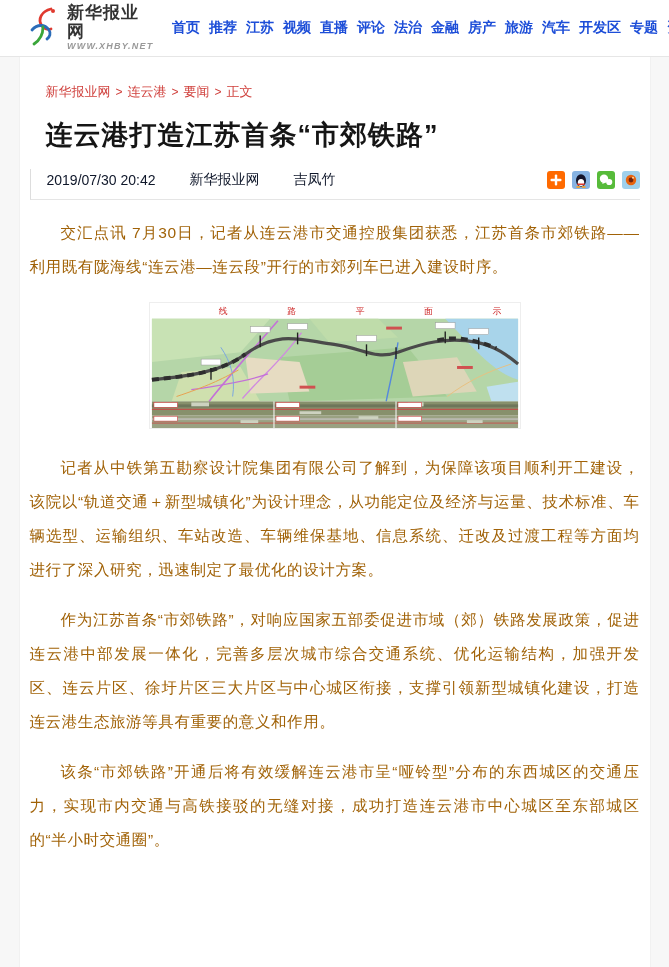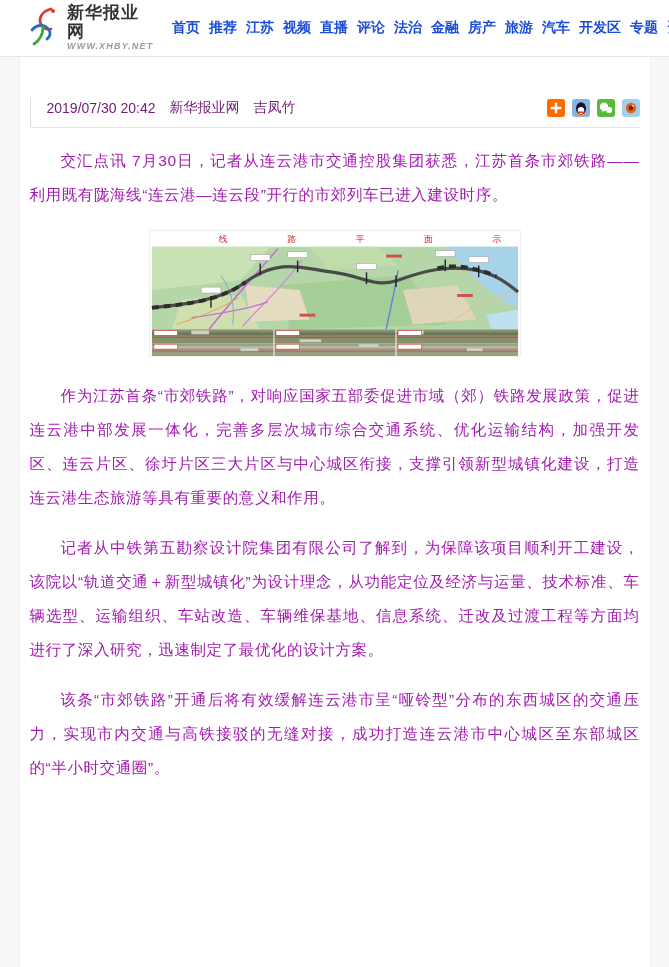--- a/index.html
+++ b/index.html
@@ -33,30 +33,30 @@
   .breadcrumb { font-size: 13px; color: #d0413d; }
   .breadcrumb a { color: #d0413d; text-decoration: none; cursor: pointer; }
   .crumb-sep { margin: 0 5px; font-size: 12px; }
   .article-title {
     margin-top: 16px; font-size: 27px; font-weight: bold; color: #151515;
     letter-spacing: 1px; line-height: 1.4;
   }
   .meta-row {
     margin: 14px 10px 0 10px; padding: 2px 0 10px 16px;
     border-left: 1px solid #ddd; border-bottom: 1px solid #e5e5e5;
-    display: flex; align-items: center; font-size: 14px; color: #701a75;
+    display: flex; align-items: center; font-size: 14px; color: #0f172a; gap: 20px;
   }
   .meta-row .meta-part { margin-right: 14px; }
   .share-box { margin-left: auto; display: flex; align-items: center; gap: 7px; }
   .share-btn { width: 18px; height: 18px; border-radius: 3px; display: block; cursor: pointer; }
   
   .article-body { padding: 0 10px; }
   .article-body p {
     font-size: 15.5px; line-height: 34px; letter-spacing: 0.6px;
-    color: #a21caf; text-indent: 2em; margin: 16px 0; text-align: justify;
+    color: #a16207; text-indent: 2em; margin: 16px 0; text-align: justify;
   }
   .figure-wrap { text-align: center; margin: 18px 0; }
 </style>
 </head>
 <body>
 
 <header class="site-header">
   <div class="logo">
     <span>
       <svg width="38" height="40" viewBox="0 0 38 40">
@@ -84,20 +84,27 @@
     <span class="nav-item">旅游</span>
     <span class="nav-item">汽车</span>
     <span class="nav-item">开发区</span>
     <span class="nav-item">专题</span>
     <span class="nav-item">资费</span>
   </nav>
 </header>
 
 <main class="card">
 
+  <div class="article-head">
+    <div class="breadcrumb">
+      <a>新华报业网</a><span class="crumb-sep">&gt;</span><a>连云港</a><span class="crumb-sep">&gt;</span><a>要闻</a><span class="crumb-sep">&gt;</span><a>正文</a>
+    </div>
+
+    <h1 class="article-title">连云港打造江苏首条“市郊铁路”</h1>
+  </div>
 
   <div class="meta-row">
     <span class="meta-part">2019/07/30 20:42</span>
     <span class="meta-part">新华报业网</span>
     <span class="meta-part">吉凤竹</span>
     <span class="share-box">
       <span class="share-btn" style="background:#ff6a00;">
         <svg width="18" height="18" viewBox="0 0 18 18">
             <rect x="7.8" y="3.5" width="2.4" height="11" rx="1" fill="#fff"></rect>
             <rect x="3.5" y="7.8" width="11" height="2.4" rx="1" fill="#fff"></rect>
@@ -204,19 +211,19 @@
           <rect x="2" y="101" width="24" height="5"></rect>
             <rect x="126" y="101" width="24" height="5"></rect>
           <rect x="250" y="101" width="24" height="5"></rect>
             <rect x="2" y="115" width="24" height="5"></rect>
           <rect x="126" y="115" width="24" height="5"></rect>
             <rect x="250" y="115" width="24" height="5"></rect>
         </g>
       </svg>
     </div>
 
+    <p>记者从中铁第五勘察设计院集团有限公司了解到，为保障该项目顺利开工建设，该院以“轨道交通＋新型城镇化”为设计理念，从功能定位及经济与运量、技术标准、车辆选型、运输组织、车站改造、车辆维保基地、信息系统、迁改及过渡工程等方面均进行了深入研究，迅速制定了最优化的设计方案。</p>
     <p>作为江苏首条“市郊铁路”，对响应国家五部委促进市域（郊）铁路发展政策，促进连云港中部发展一体化，完善多层次城市综合交通系统、优化运输结构，加强开发区、连云片区、徐圩片区三大片区与中心城区衔接，支撑引领新型城镇化建设，打造连云港生态旅游等具有重要的意义和作用。</p>
-    <p>记者从中铁第五勘察设计院集团有限公司了解到，为保障该项目顺利开工建设，该院以“轨道交通＋新型城镇化”为设计理念，从功能定位及经济与运量、技术标准、车辆选型、运输组织、车站改造、车辆维保基地、信息系统、迁改及过渡工程等方面均进行了深入研究，迅速制定了最优化的设计方案。</p>
     <p>该条“市郊铁路”开通后将有效缓解连云港市呈“哑铃型”分布的东西城区的交通压力，实现市内交通与高铁接驳的无缝对接，成功打造连云港市中心城区至东部城区的“半小时交通圈”。</p>
 
   </div>
 
 </main>
 
 </body></html>

